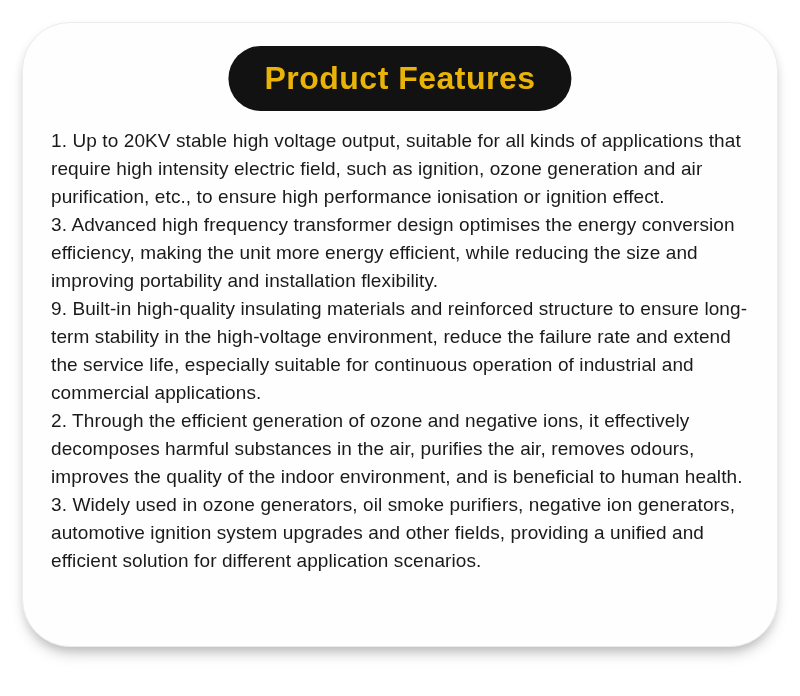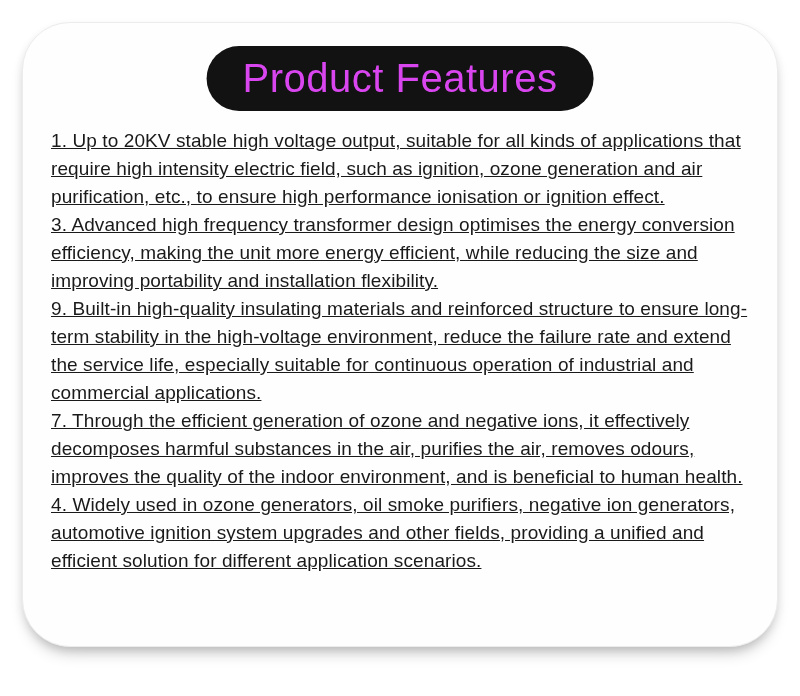--- a/index.html
+++ b/index.html
@@ -41,54 +41,53 @@
     padding: 0 36px;
     background: #121212;
     border-radius: 34px;
     display: flex;
     align-items: center;
     justify-content: center;
     white-space: nowrap;
   }
 
   .title-pill span {
-    color: #d946ef;
-    font-size: 40px;
-    font-weight: normal;
+    color: #eab308;
+    font-size: 32px;
+    font-weight: bold;
     letter-spacing: 0.5px;
   }
 
   .features {
     position: absolute;
     left: 28px;
     top: 104px;
     width: 702px;
     color: #1a1a1a;
     font-size: 19px;
     line-height: 28px;
     letter-spacing: 0.1px;
-    text-decoration: underline;
   }
 
   .features p {
     margin: 0;
   }
 </style>
 </head>
 <body>
 
 <div class="canvas">
   <div class="card">
 
     <div class="title-pill">
       <span>Product Features</span>
     </div>
 
     <div class="features">
       <p>1. Up to 20KV stable high voltage output, suitable for all kinds of applications that require high intensity electric field, such as ignition, ozone generation and air purification, etc., to ensure high performance ionisation or ignition effect.</p>
       <p>3. Advanced high frequency transformer design optimises the energy conversion efficiency, making the unit more energy efficient, while reducing the size and improving portability and installation flexibility.</p>
       <p>9. Built-in high-quality insulating materials and reinforced structure to ensure long-term stability in the high-voltage environment, reduce the failure rate and extend the service life, especially suitable for continuous operation of industrial and commercial applications.</p>
-      <p>7. Through the efficient generation of ozone and negative ions, it effectively decomposes harmful substances in the air, purifies the air, removes odours, improves the quality of the indoor environment, and is beneficial to human health.</p>
-      <p>4. Widely used in ozone generators, oil smoke purifiers, negative ion generators, automotive ignition system upgrades and other fields, providing a unified and efficient solution for different application scenarios.</p>
+      <p>2. Through the efficient generation of ozone and negative ions, it effectively decomposes harmful substances in the air, purifies the air, removes odours, improves the quality of the indoor environment, and is beneficial to human health.</p>
+      <p>3. Widely used in ozone generators, oil smoke purifiers, negative ion generators, automotive ignition system upgrades and other fields, providing a unified and efficient solution for different application scenarios.</p>
     </div>
 
   </div>
 </div>
 
 </body></html>

